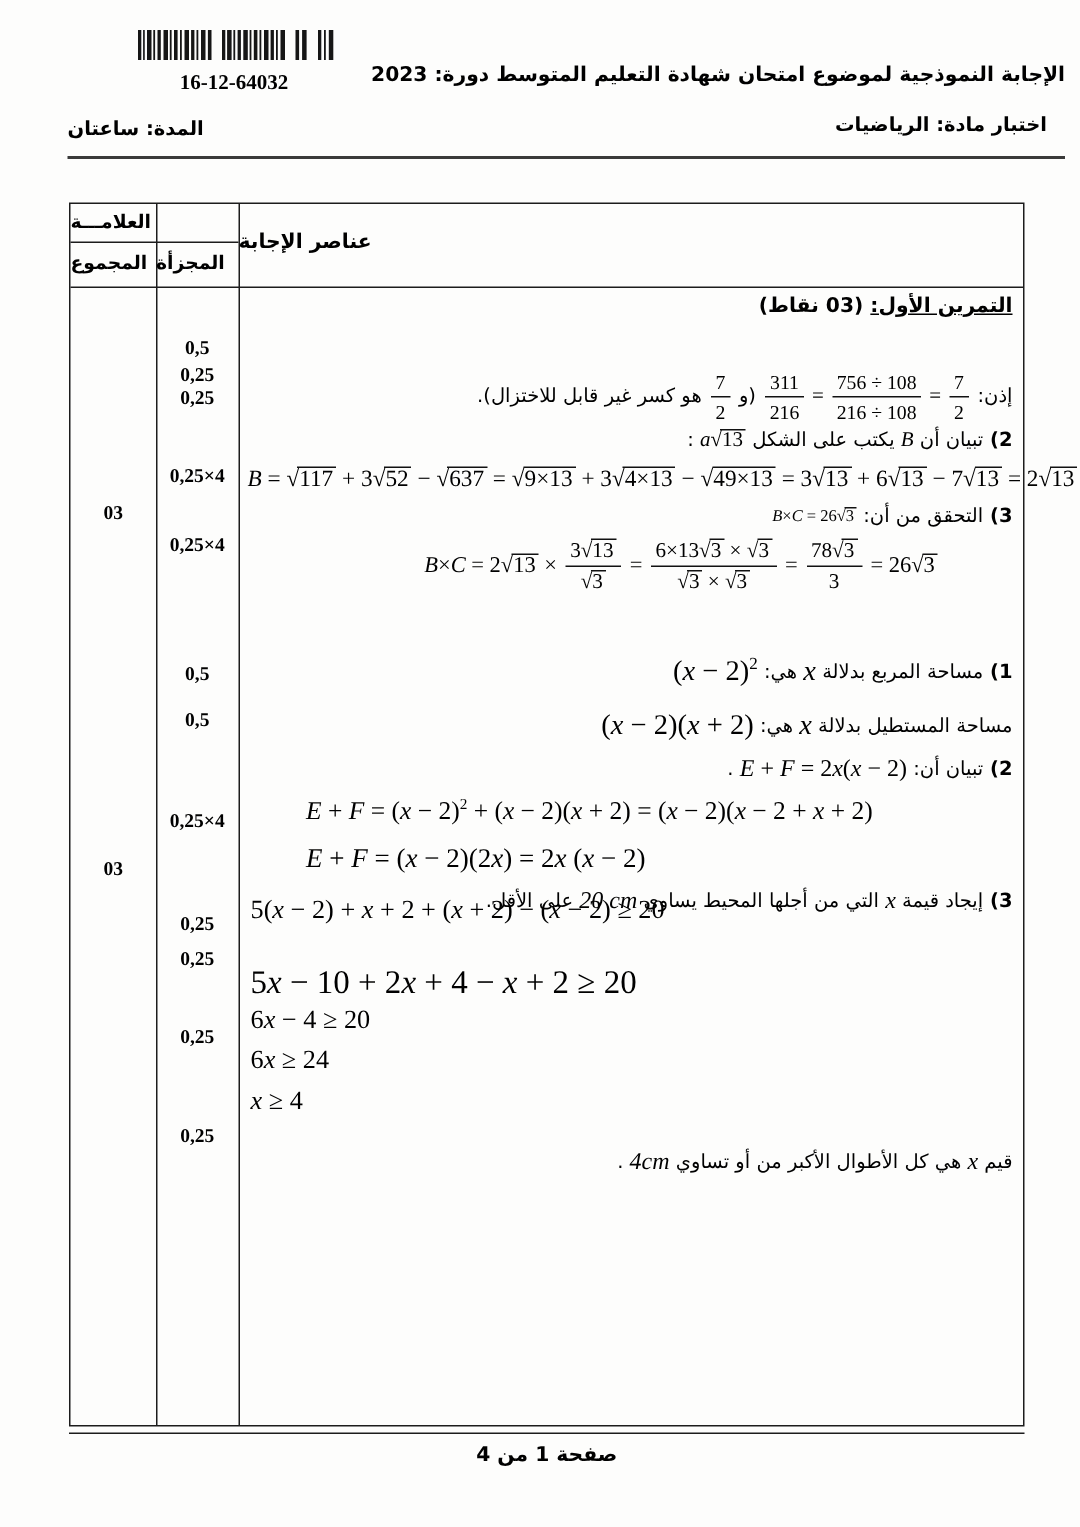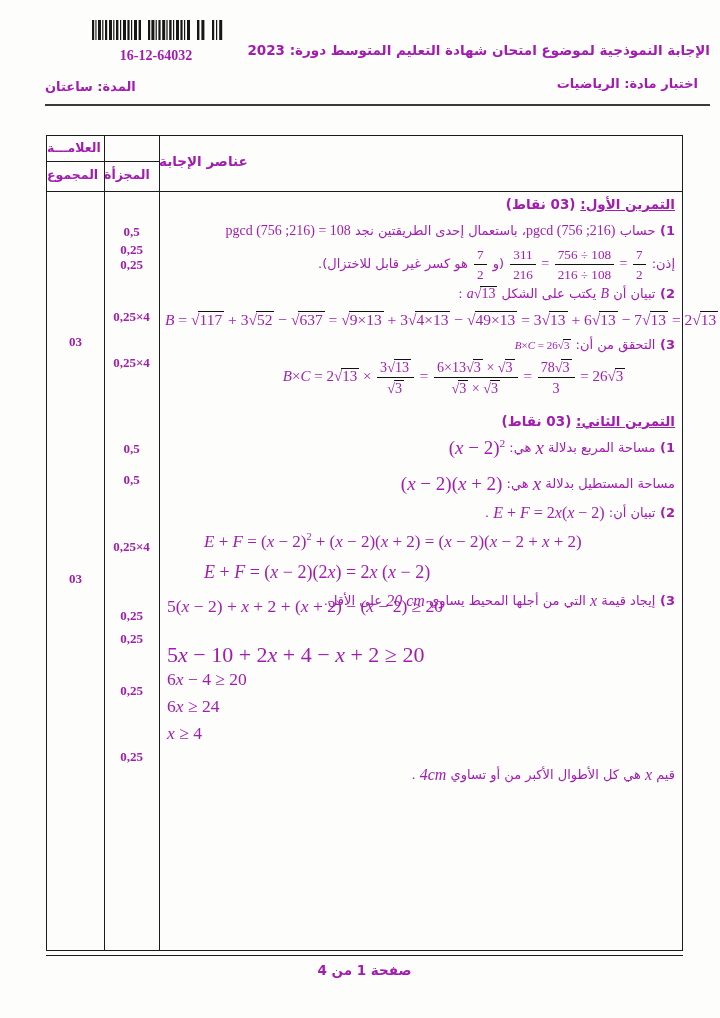--- a/index.html
+++ b/index.html
@@ -1,16 +1,16 @@
 <!DOCTYPE html>
 <html lang="ar"><head>
 <meta charset="utf-8">
 <style>
   html,body{margin:0;padding:0;background:#e8e8e8;}
-  .page{position:relative;width:720px;height:1018px;background:#fdfdfc;margin:0 auto;overflow:hidden;color:#a21caf;}
+  .page{position:relative;width:720px;height:1018px;background:#fdfdfc;margin:0 auto;overflow:hidden;color:#000000;}
   .ar{font-family:"DejaVu Sans",sans-serif;}
 
   
   .barcode{position:absolute;left:92px;top:20px;}
   .exam-code{position:absolute;left:86px;top:48px;width:140px;text-align:center;
              font-family:"Liberation Serif",serif;font-weight:bold;font-size:14px;}
   .doc-title{position:absolute;right:10px;top:42px;direction:rtl;text-align:right;
              font-family:"DejaVu Sans",sans-serif;font-weight:bold;font-size:13.5px;}
   .doc-subject{position:absolute;right:22px;top:76px;direction:rtl;text-align:right;
              font-family:"DejaVu Sans",sans-serif;font-weight:bold;font-size:13px;}
@@ -136,21 +136,20 @@
         <div class="mark" style="top: 336px;">0,5</div>
         <div class="mark" style="top: 403px;">0,25×4</div>
         <div class="mark" style="top: 472px;">0,25</div>
         <div class="mark" style="top: 495px;">0,25</div>
         <div class="mark" style="top: 547px;">0,25</div>
         <div class="mark" style="top: 613px;">0,25</div>
       </div>
 
     <div class="content">
         <div class="ln head" style="top: 5px; right: 7px;"><span class="ar u">التمرين الأول:</span><span class="ar"> (03 نقاط)</span></div>
-        <div class="ln" style="top: 31px; right: 7px;"><span class="bnum">1) </span><span class="ar">حساب </span><span class="mg" dir="ltr" style="font-size: 14px;"><span class="mn">pgcd (756 ;216)</span></span><span class="ar">، باستعمال إحدى الطريقتين نجد </span><span class="mg" dir="ltr" style="font-size: 14px;"><span class="mn">pgcd (756 ;216) = 108</span></span></div>
         <div class="ln" style="top: 55px; right: 7px;"><span class="ar">إذن: </span><span class="mg" dir="ltr" style="font-size: 14px;"><span class="fr">
               <span class="fn"><span class="mn">311</span></span>
               <span class="fd"><span class="mn">216</span></span>
             </span><span class="mn"> = </span><span class="fr">
               <span class="fn"><span class="mn">756 ÷ 108</span></span>
               <span class="fd"><span class="mn">216 ÷ 108</span></span>
             </span><span class="mn"> = </span><span class="fr">
               <span class="fn"><span class="mn">7</span></span>
               <span class="fd"><span class="mn">2</span></span>
             </span></span><span class="ar"> (و </span><span class="mg" dir="ltr" style="font-size: 14px;"><span class="fr">
@@ -163,21 +162,20 @@
         <div class="ln" dir="ltr" style="top: 167px; font-size: 15px; left: 70px; right: 4px; text-align: center;"><span class="mi">B</span><span class="mn">×</span><span class="mi">C</span><span class="mn"> = 2</span><span class="q"><span class="r mn">13</span></span><span class="mn"> × </span><span class="fr">
             <span class="fn"><span class="mn">3</span><span class="q"><span class="r mn">13</span></span></span>
             <span class="fd"><span class="q"><span class="r mn">3</span></span></span>
           </span><span class="mn"> = </span><span class="fr">
             <span class="fn"><span class="mn">6×13</span><span class="q"><span class="r mn">3</span></span><span class="mn"> × </span><span class="q"><span class="r mn">3</span></span></span>
             <span class="fd"><span class="q"><span class="r mn">3</span></span><span class="mn"> × </span><span class="q"><span class="r mn">3</span></span></span>
           </span><span class="mn"> = </span><span class="fr">
             <span class="fn"><span class="mn">78</span><span class="q"><span class="r mn">3</span></span></span>
             <span class="fd"><span class="mn">3</span></span>
           </span><span class="mn"> = 26</span><span class="q"><span class="r mn">3</span></span></div>
-        <div class="ln head" style="top: 222px; right: 7px;"><span class="ar u">التمرين الثاني:</span><span class="ar"> (03 نقاط)</span></div>
         <div class="ln" style="top: 245px; right: 7px;"><span class="bnum">1) </span><span class="ar">مساحة المربع بدلالة </span><span class="mg" dir="ltr" style="font-size: 19px;"><span class="mi">x</span></span><span class="ar"> هي: </span><span class="mg" dir="ltr" style="font-size: 19px;"><span class="mn">(</span><span class="mi">x</span><span class="mn"> − 2)</span><sup class="mn">2</sup></span></div>
         <div class="ln" style="top: 281px; right: 7px;"><span class="ar">مساحة المستطيل بدلالة </span><span class="mg" dir="ltr" style="font-size: 19px;"><span class="mi">x</span></span><span class="ar"> هي: </span><span class="mg" dir="ltr" style="font-size: 19px;"><span class="mn">(</span><span class="mi">x</span><span class="mn"> − 2)(</span><span class="mi">x</span><span class="mn"> + 2)</span></span></div>
         <div class="ln" style="top: 312px; right: 7px;"><span class="bnum">2) </span><span class="ar">تبيان أن: </span><span class="mg" dir="ltr" style="font-size: 16px;"><span class="mi">E</span><span class="mn"> + </span><span class="mi">F</span><span class="mn"> = 2</span><span class="mi">x</span><span class="mn">(</span><span class="mi">x</span><span class="mn"> − 2)</span></span><span class="ar"> .</span></div>
         <div class="ln" dir="ltr" style="top: 339px; font-size: 17px; left: 44px;"><span class="mi">E</span><span class="mn"> + </span><span class="mi">F</span><span class="mn"> = (</span><span class="mi">x</span><span class="mn"> − 2)</span><sup class="mn">2</sup><span class="mn"> + (</span><span class="mi">x</span><span class="mn"> − 2)(</span><span class="mi">x</span><span class="mn"> + 2) = (</span><span class="mi">x</span><span class="mn"> − 2)(</span><span class="mi">x</span><span class="mn"> − 2 + </span><span class="mi">x</span><span class="mn"> + 2)</span></div>
         <div class="ln" dir="ltr" style="top: 370px; font-size: 18px; left: 44px;"><span class="mi">E</span><span class="mn"> + </span><span class="mi">F</span><span class="mn"> =  (</span><span class="mi">x</span><span class="mn"> − 2)(2</span><span class="mi">x</span><span class="mn">) = 2</span><span class="mi">x</span><span class="mn"> (</span><span class="mi">x</span><span class="mn"> − 2)</span></div>
         <div class="ln" style="top: 400px; right: 7px;"><span class="bnum">3) </span><span class="ar">إيجاد قيمة </span><span class="mg" dir="ltr" style="font-size: 16px;"><span class="mi">x</span></span><span class="ar"> التي من أجلها المحيط يساوي </span><span class="mg" dir="ltr" style="font-size: 16px; text-align: center;"><span class="mi">20 cm</span></span><span class="ar"> على الأقل.</span></div>
         <div class="ln" dir="ltr" style="top: 404px; font-size: 17.5px; left: 7px;"><span class="mn">5(</span><span class="mi">x</span><span class="mn"> − 2) + </span><span class="mi">x</span><span class="mn"> + 2 + (</span><span class="mi">x</span><span class="mn"> + 2) − (</span><span class="mi">x</span><span class="mn"> − 2) ≥ 20</span></div>
         <div class="ln" dir="ltr" style="top: 450px; font-size: 22px; left: 7px;"><span class="mn">5</span><span class="mi">x</span><span class="mn"> − 10 + 2</span><span class="mi">x</span><span class="mn"> + 4 − </span><span class="mi">x</span><span class="mn"> + 2 ≥ 20</span></div>
         <div class="ln" dir="ltr" style="top: 477px; font-size: 17.5px; left: 7px;"><span class="mn">6</span><span class="mi">x</span><span class="mn"> − 4 ≥ 20</span></div>
         <div class="ln" dir="ltr" style="top: 504px; font-size: 17.5px; left: 7px;"><span class="mn">6</span><span class="mi">x</span><span class="mn"> ≥ 24</span></div>

